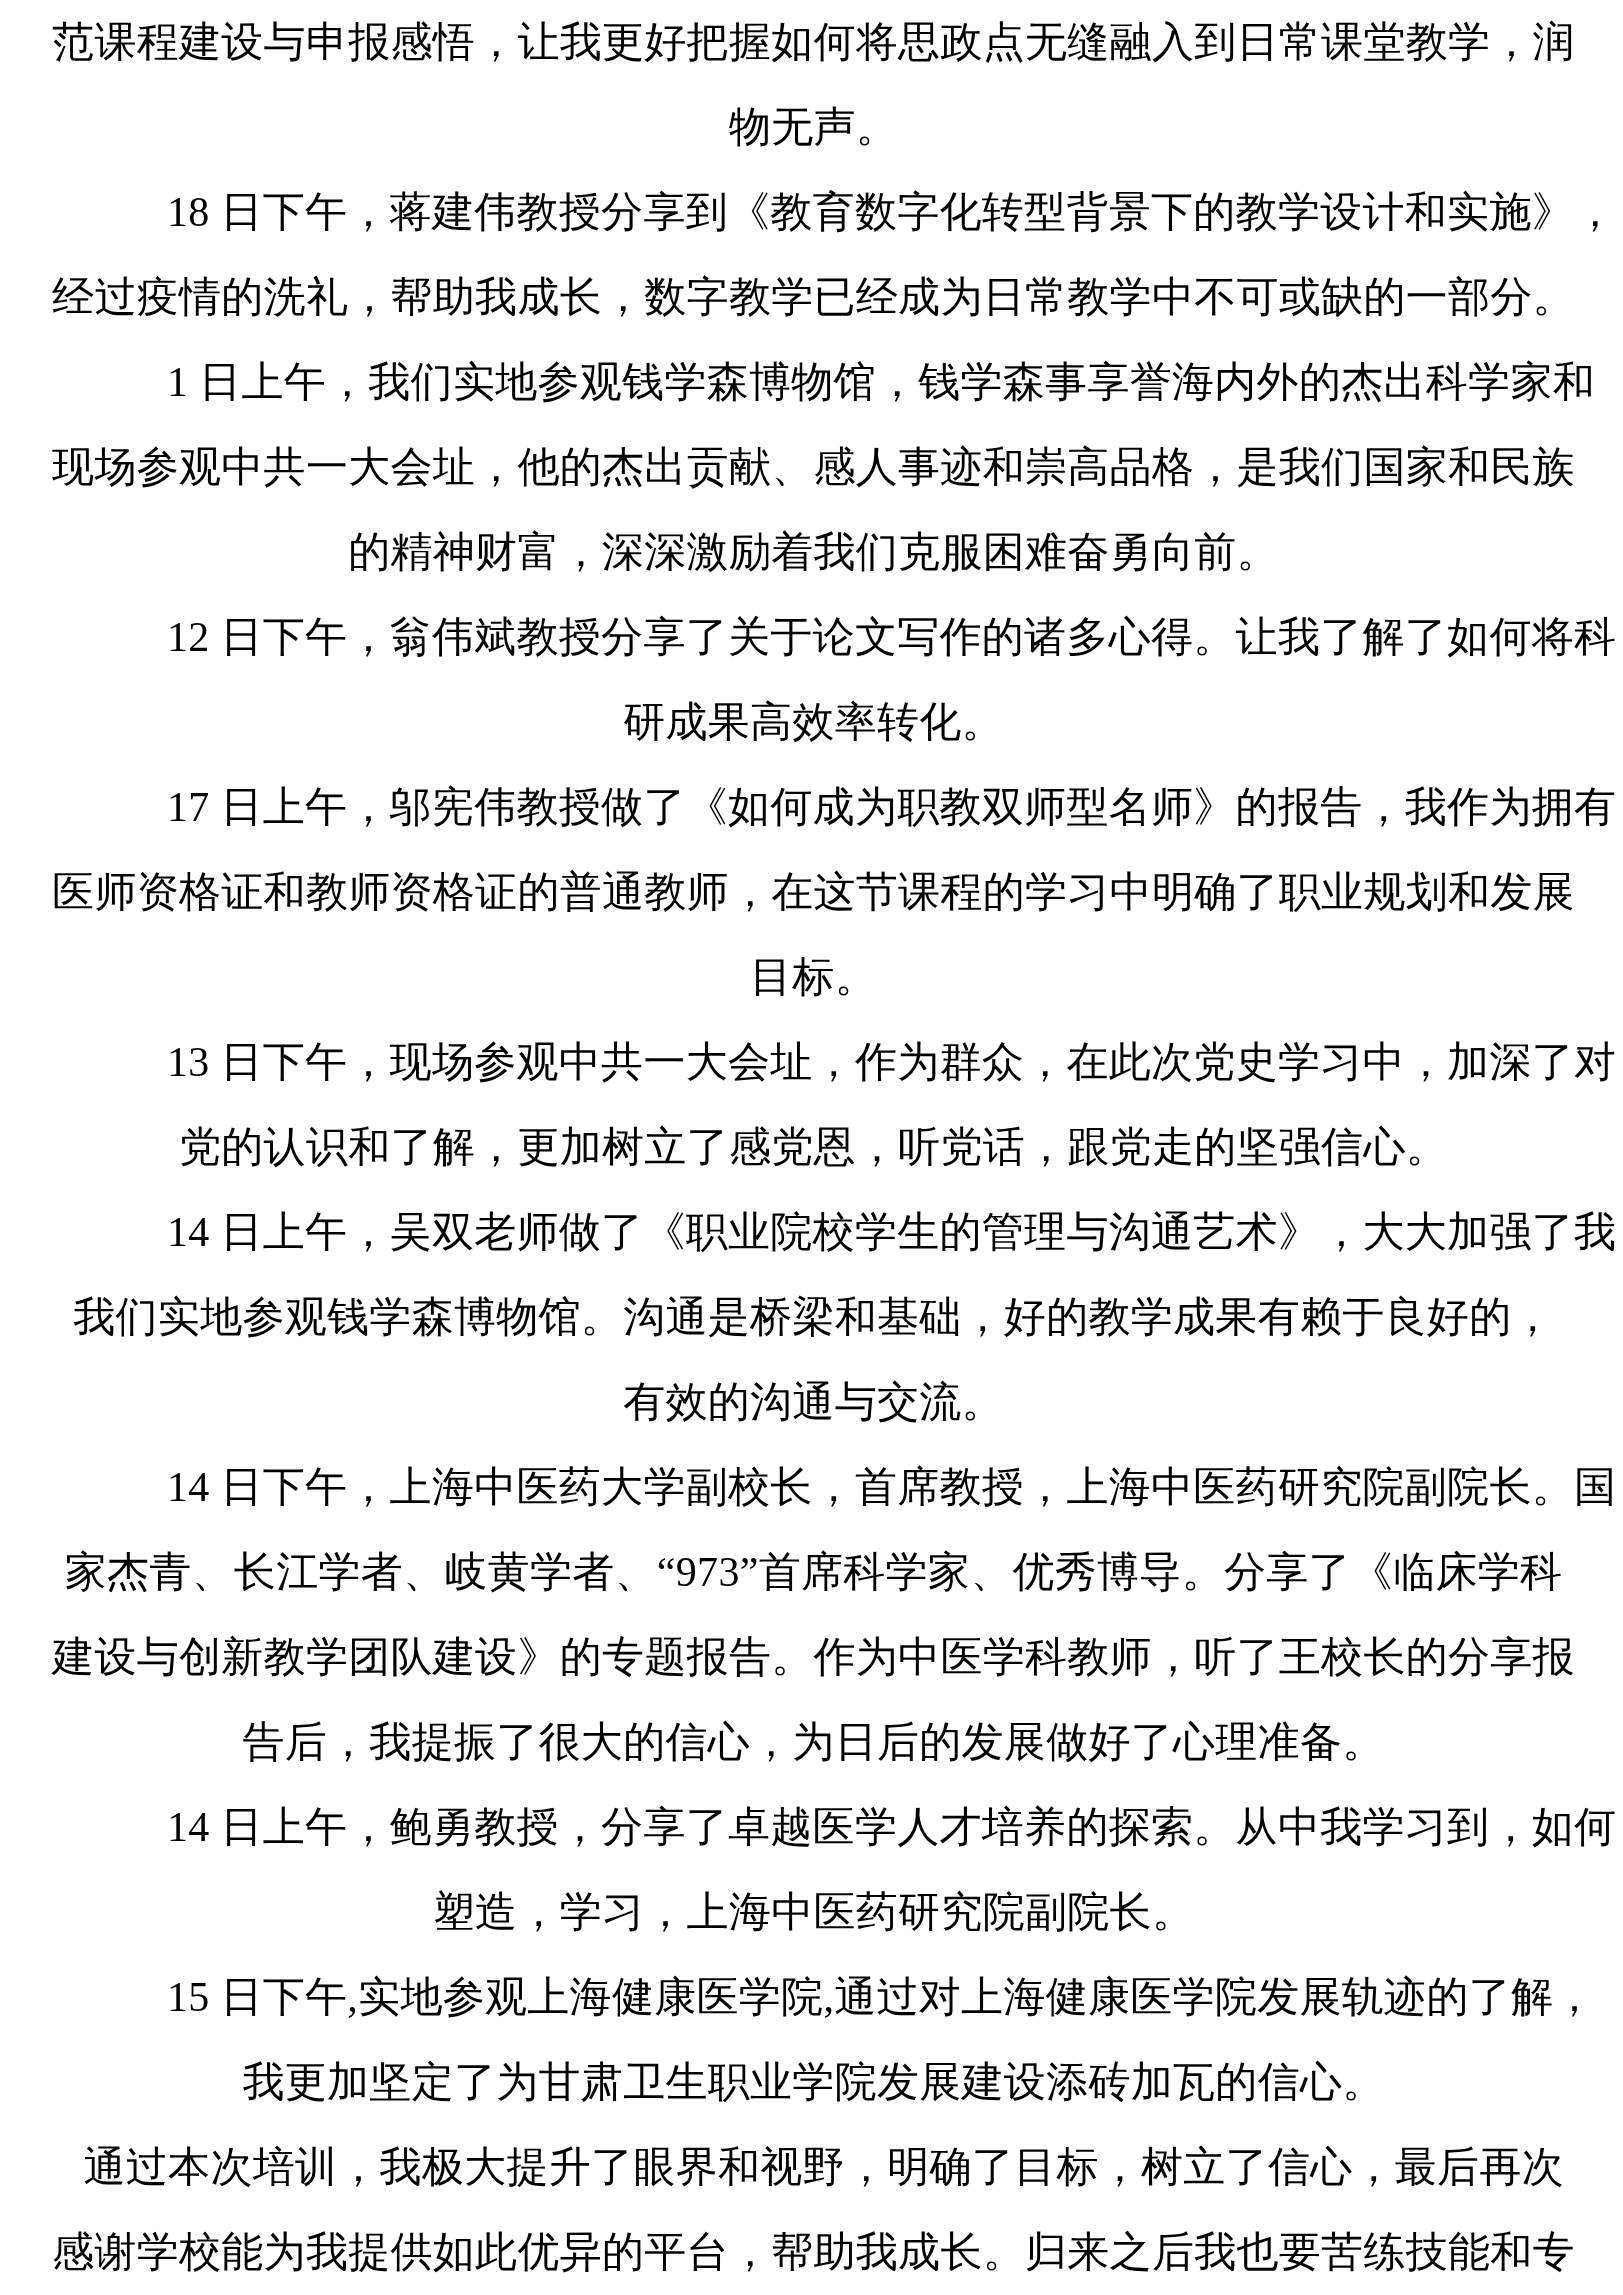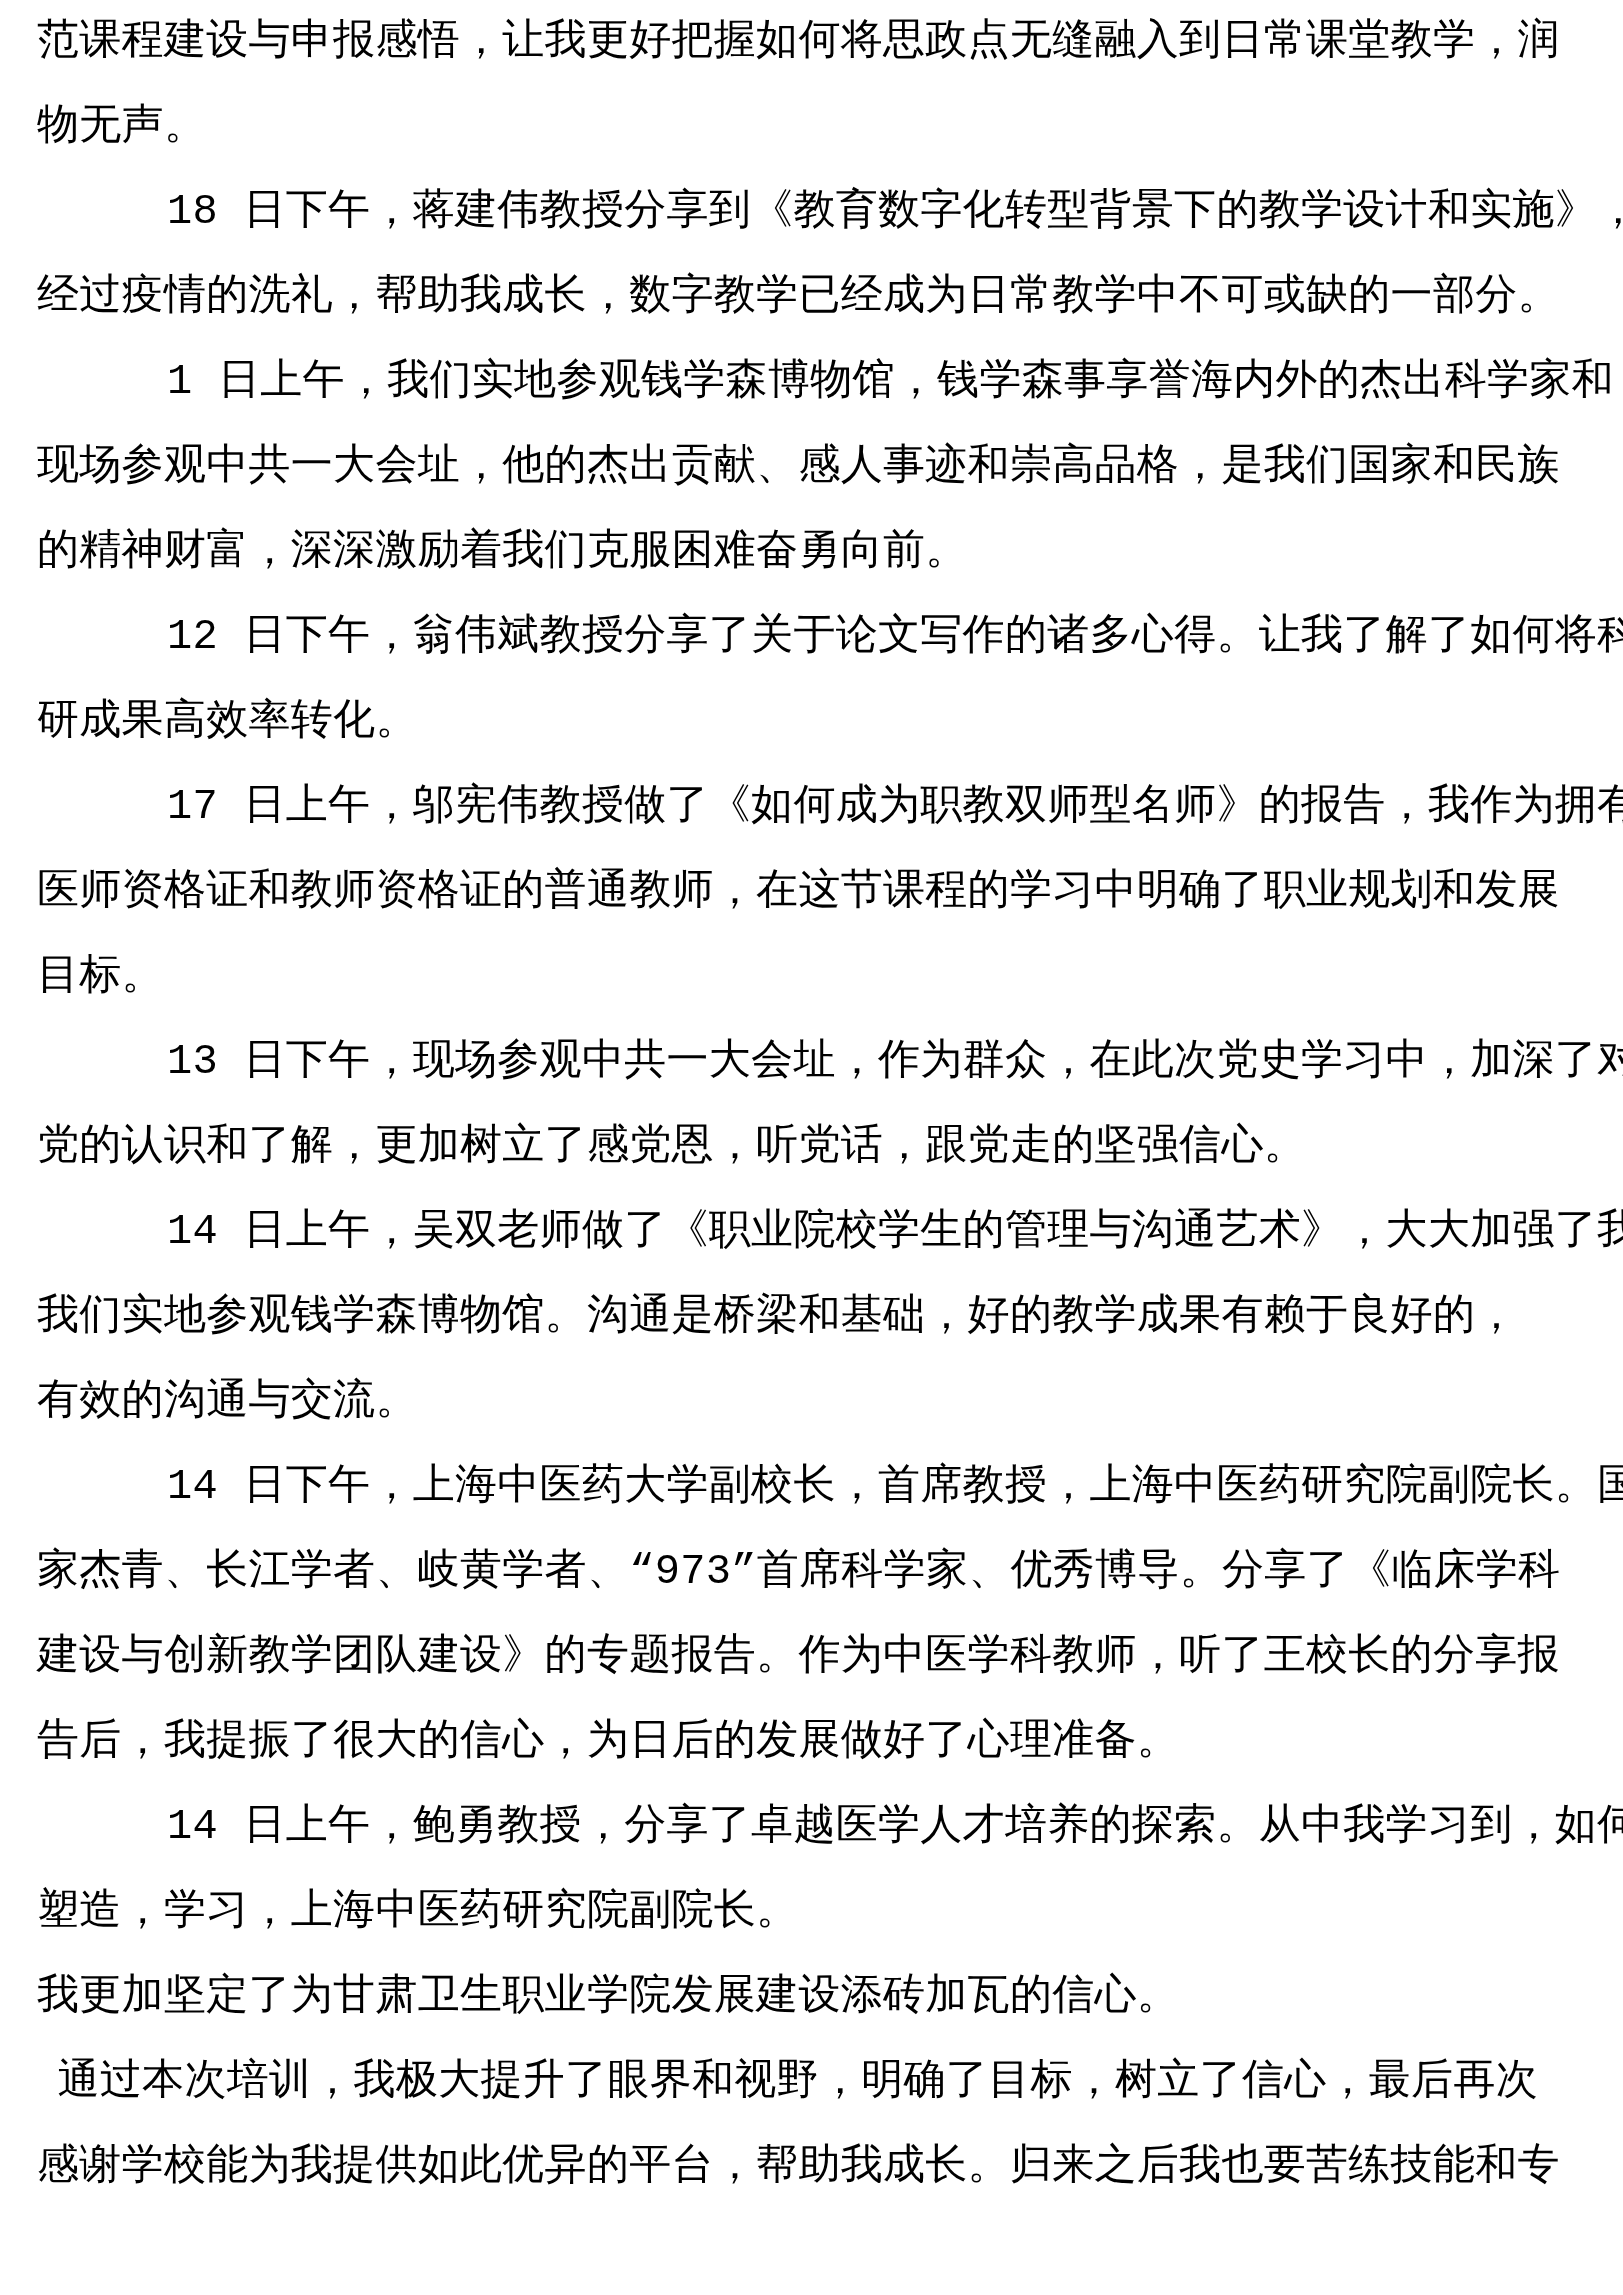--- a/index.html
+++ b/index.html
@@ -6,22 +6,23 @@
     margin: 0;
     padding: 0;
     background: #ffffff;
   }
   .page {
     position: relative;
     width: 1623px;
     height: 2295px;
     background: #ffffff;
     overflow: hidden;
-    font-family: Liberation Mono, monospace;
+    font-family: Liberation Serif, serif;
     color: #000000;
+    text-align: center;
   }
   .text-block {
     position: absolute;
     top: 0;
     left: 37px;
     right: 33px;
   }
   .line {
     font-size: 42px;
     line-height: 85px;
@@ -53,18 +54,19 @@
     <div class="line l-cont">党的认识和了解，更加树立了感党恩，听党话，跟党走的坚强信心。</div>
     <div class="line l-para">14 日上午，吴双老师做了《职业院校学生的管理与沟通艺术》，大大加强了我</div>
     <div class="line l-cont">我们实地参观钱学森博物馆。沟通是桥梁和基础，好的教学成果有赖于良好的，</div>
     <div class="line l-cont">有效的沟通与交流。</div>
     <div class="line l-para">14 日下午，上海中医药大学副校长，首席教授，上海中医药研究院副院长。国</div>
     <div class="line l-cont">家杰青、长江学者、岐黄学者、“973”首席科学家、优秀博导。分享了《临床学科</div>
     <div class="line l-cont">建设与创新教学团队建设》的专题报告。作为中医学科教师，听了王校长的分享报</div>
     <div class="line l-cont">告后，我提振了很大的信心，为日后的发展做好了心理准备。</div>
     <div class="line l-para">14 日上午，鲍勇教授，分享了卓越医学人才培养的探索。从中我学习到，如何</div>
     <div class="line l-cont">塑造，学习，上海中医药研究院副院长。</div>
+    <div class="line l-para">15 日下午,实地参观上海健康医学院,通过对上海健康医学院发展轨迹的了解，</div>
     <div class="line l-cont">我更加坚定了为甘肃卫生职业学院发展建设添砖加瓦的信心。</div>
     <div class="line l-last">通过本次培训，我极大提升了眼界和视野，明确了目标，树立了信心，最后再次</div>
     <div class="line l-cont">感谢学校能为我提供如此优异的平台，帮助我成长。归来之后我也要苦练技能和专</div>
   </div>
 </div>
 
 
 </body></html>

